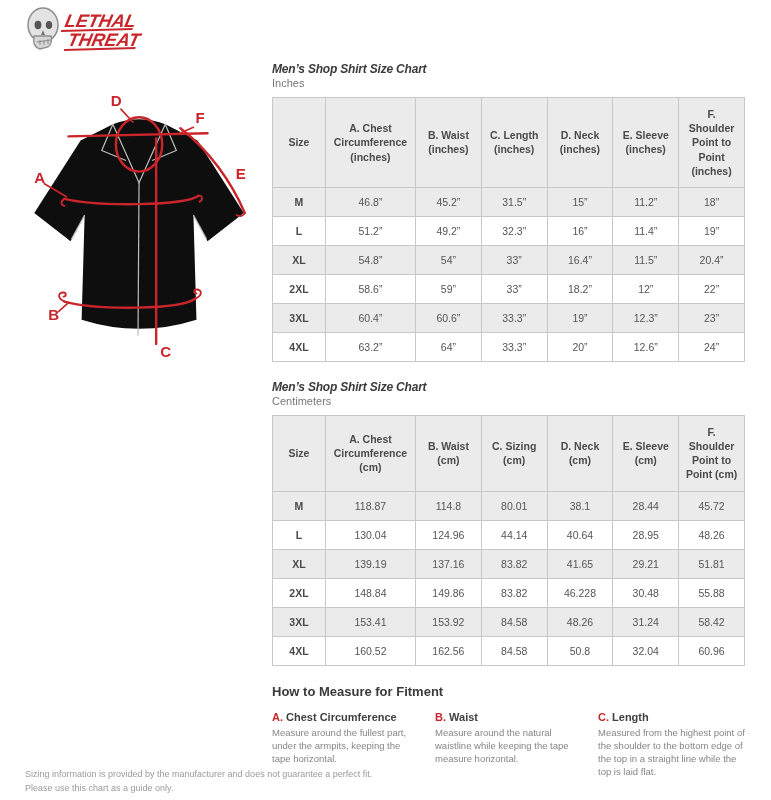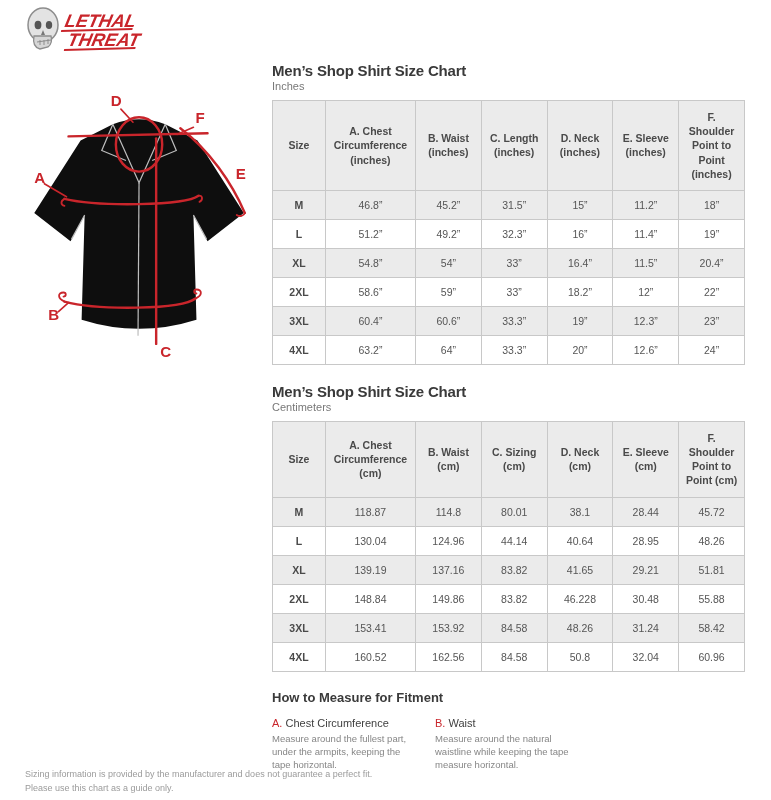--- a/index.html
+++ b/index.html
@@ -13,21 +13,21 @@
     width:771px;height:800px;position:relative;overflow:hidden;
     font-family:"Liberation Sans",sans-serif;color:#4a4a4a;
   }
   
   .logo{position:absolute;left:20px;top:3px;width:150px;height:55px;}
   
   .shirt{position:absolute;left:8px;top:88px;width:252px;height:272px;}
   .diag-letter{font:bold 15px "Liberation Sans",sans-serif;fill:var(--accent);}
   
   .right-col{position:absolute;left:272px;top:62px;width:473px;}
-  .chart-title{font-size:15px;font-weight:bold;color:#3a3a3a;letter-spacing:-.2px;}
+  .chart-title{font-size:12px;font-weight:bold;color:#3a3a3a;letter-spacing:-.2px;font-style:italic;}
   .chart-subtitle{font-size:11px;color:#787878;margin:1px 0 8px 0;}
   .size-table{width:100%;border-collapse:collapse;table-layout:fixed;margin-bottom:18px;}
   .size-table th,.size-table td{
     border:1px solid var(--border);text-align:center;vertical-align:middle;
     font-size:10.5px;color:#555;
   }
   .size-table thead th{
     background:var(--stripe);font-weight:bold;color:#4a4a4a;
     padding:9px 5px;line-height:1.35;
   }
@@ -37,21 +37,21 @@
   .col-size{width:11.2%;}
   .col-chest{width:19.1%;}
   .col-std{width:13.94%;}
   
   .measure{margin-top:16px;}
   .measure-heading{font-size:13px;font-weight:bold;color:#3a3a3a;}
   .measure-grid{
     display:grid;grid-template-columns:repeat(3,1fr);
     column-gap:16px;row-gap:18px;margin-top:12px;
   }
-  .mi-title{font-size:11px;font-weight:normal;color:#3f3f3f;}
+  .mi-title{font-size:11px;font-weight:bold;color:#3f3f3f;}
   .mi-letter{color:var(--accent);}
   .mi-text{font-size:9.5px;color:#868686;line-height:1.4;margin-top:3px;}
   
   .footer{position:absolute;left:25px;top:768px;font-size:9px;color:#9b9b9b;line-height:1.55;}
 </style>
 </head>
 <body>
 
 <svg class="logo" viewBox="0 0 150 55">
   <g>
@@ -282,20 +282,24 @@
     <div class="measure-heading">How to Measure for Fitment</div>
     <div class="measure-grid">
         <div>
           <div class="mi-title"><span class="mi-letter">A.</span> Chest Circumference</div>
           <p class="mi-text">Measure around the fullest part, under the armpits, keeping the tape horizontal.</p>
         </div>
         <div>
           <div class="mi-title"><span class="mi-letter">B.</span> Waist</div>
           <p class="mi-text">Measure around the natural waistline while keeping the tape measure horizontal.</p>
         </div>
+        <div>
+          <div class="mi-title"><span class="mi-letter">C.</span> Length</div>
+          <p class="mi-text">Measured from the highest point of the shoulder to the bottom edge of the top in a straight line while the top is laid flat.</p>
+        </div>
       </div>
   </div>
 
 </div>
 
 <div class="footer">
   <div>Sizing information is provided by the manufacturer and does not guarantee a perfect fit.</div>
   <div>Please use this chart as a guide only.</div>
 </div>
 

